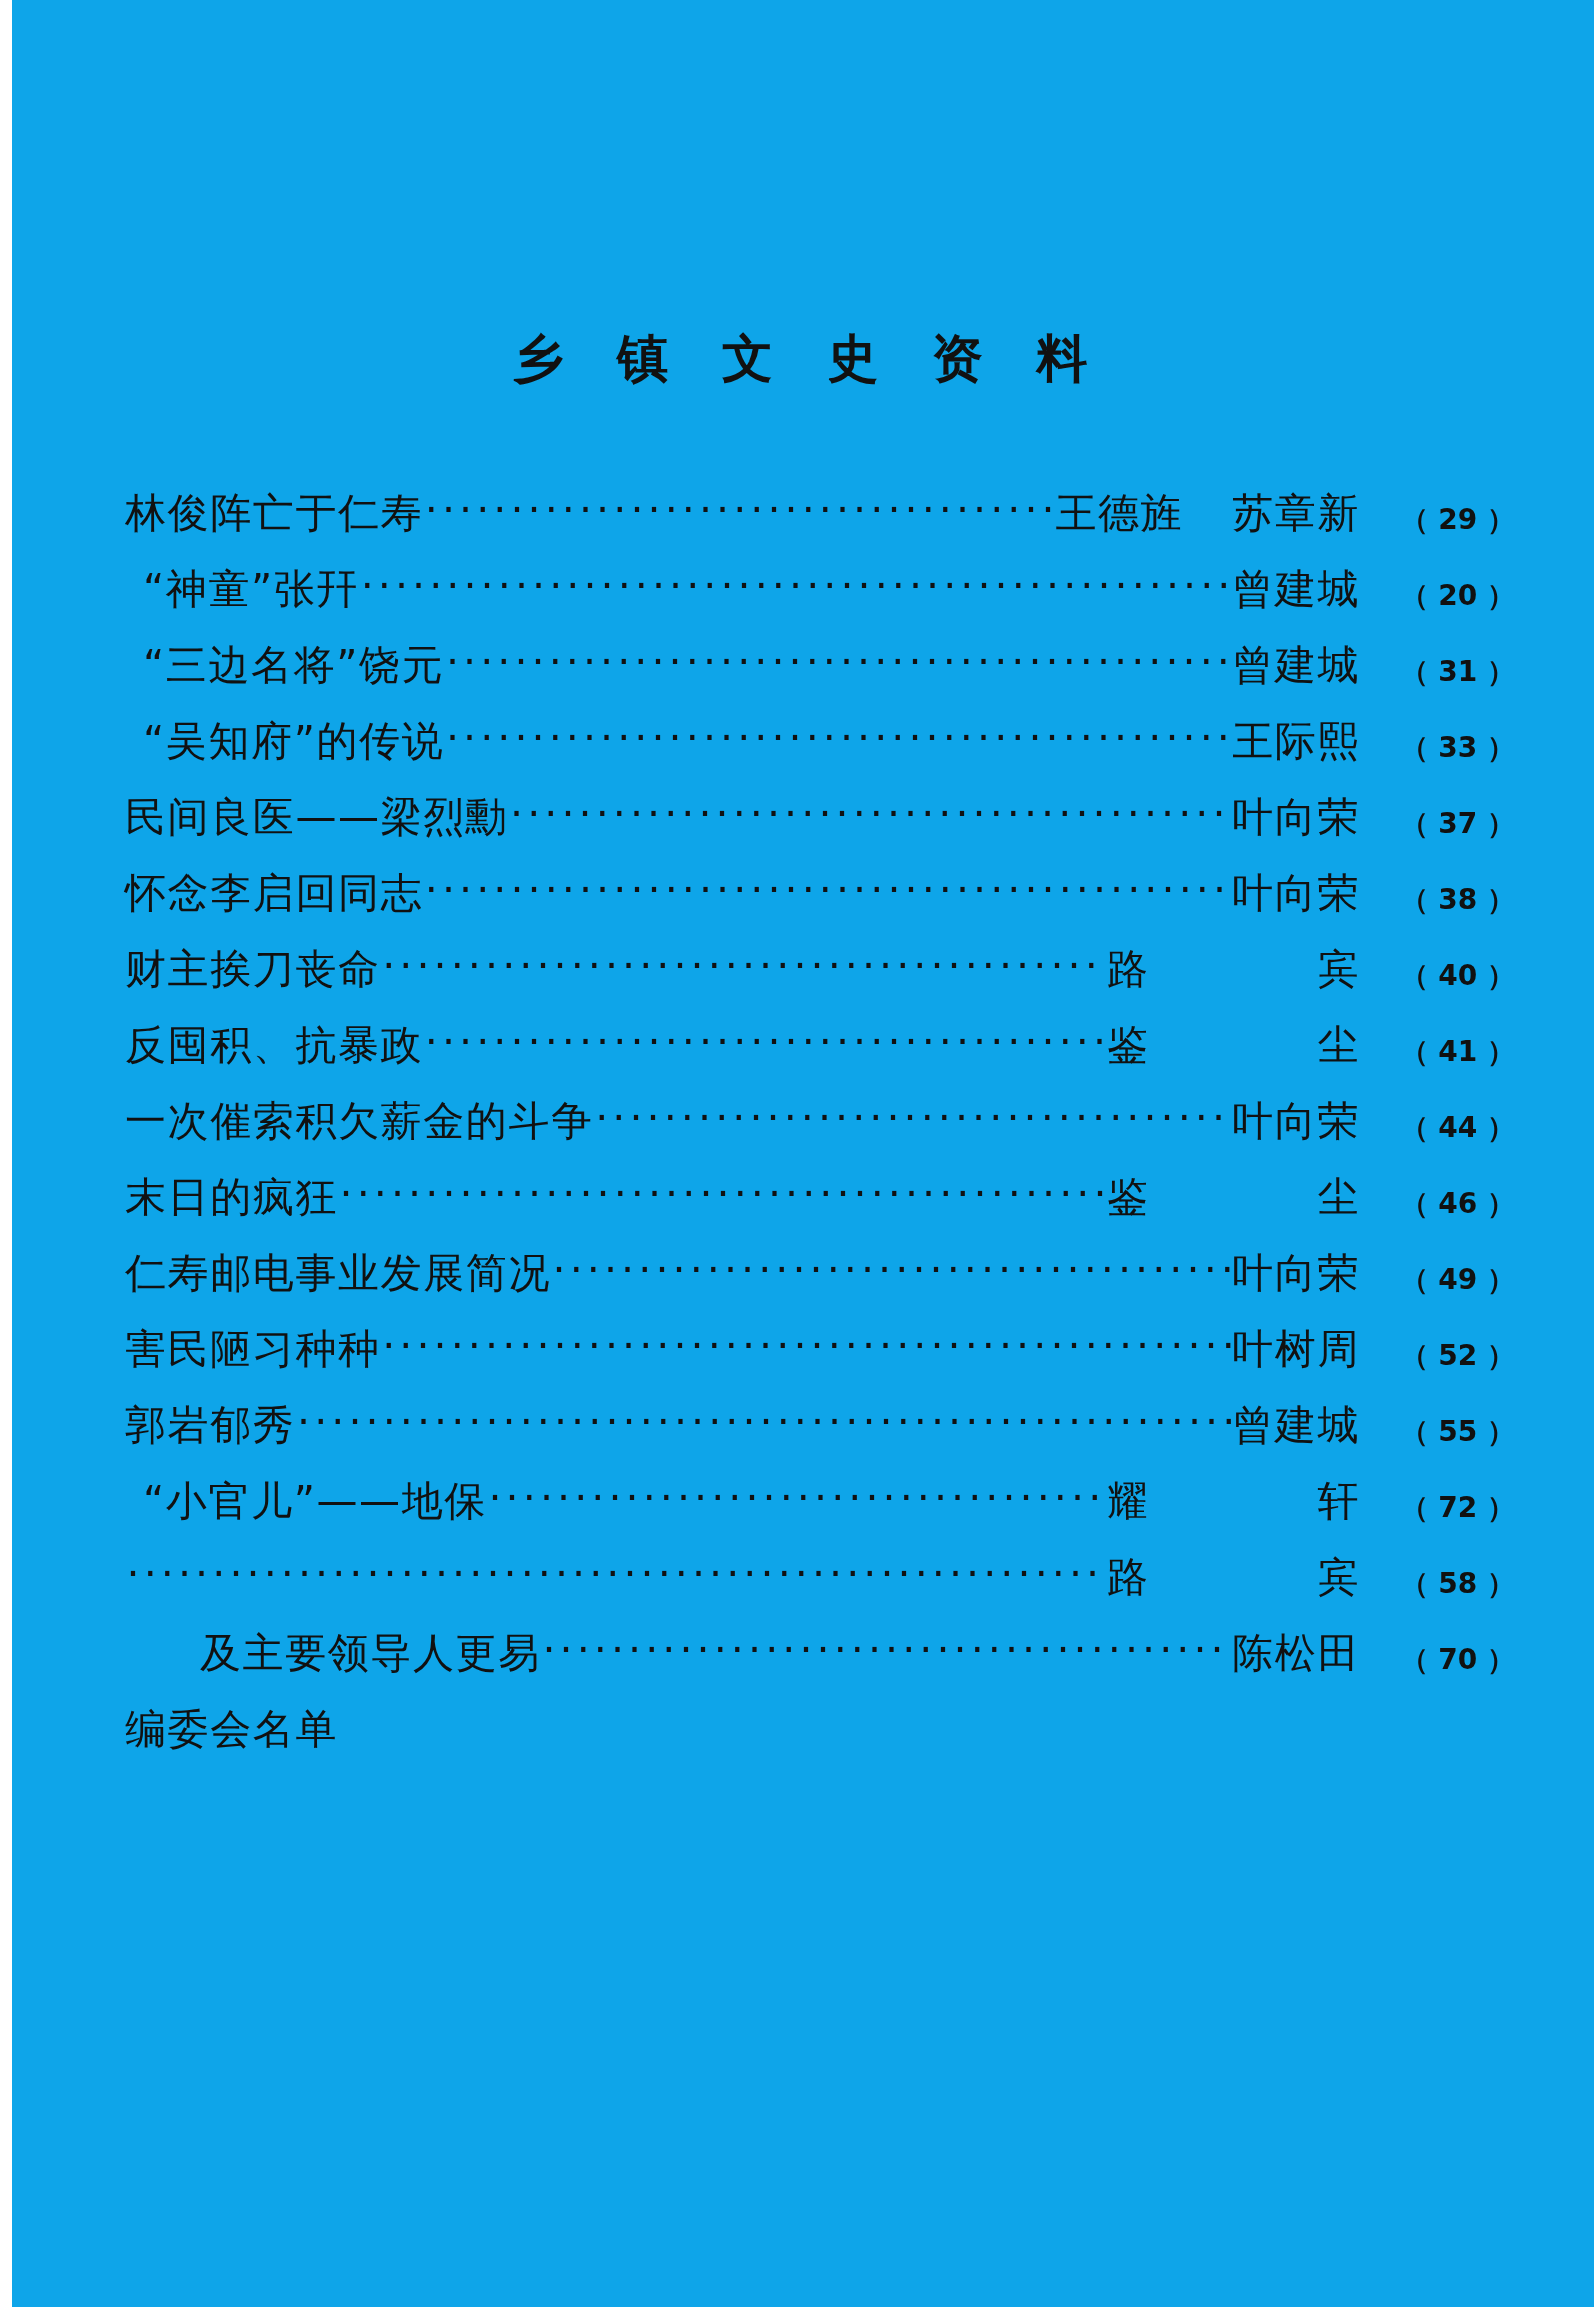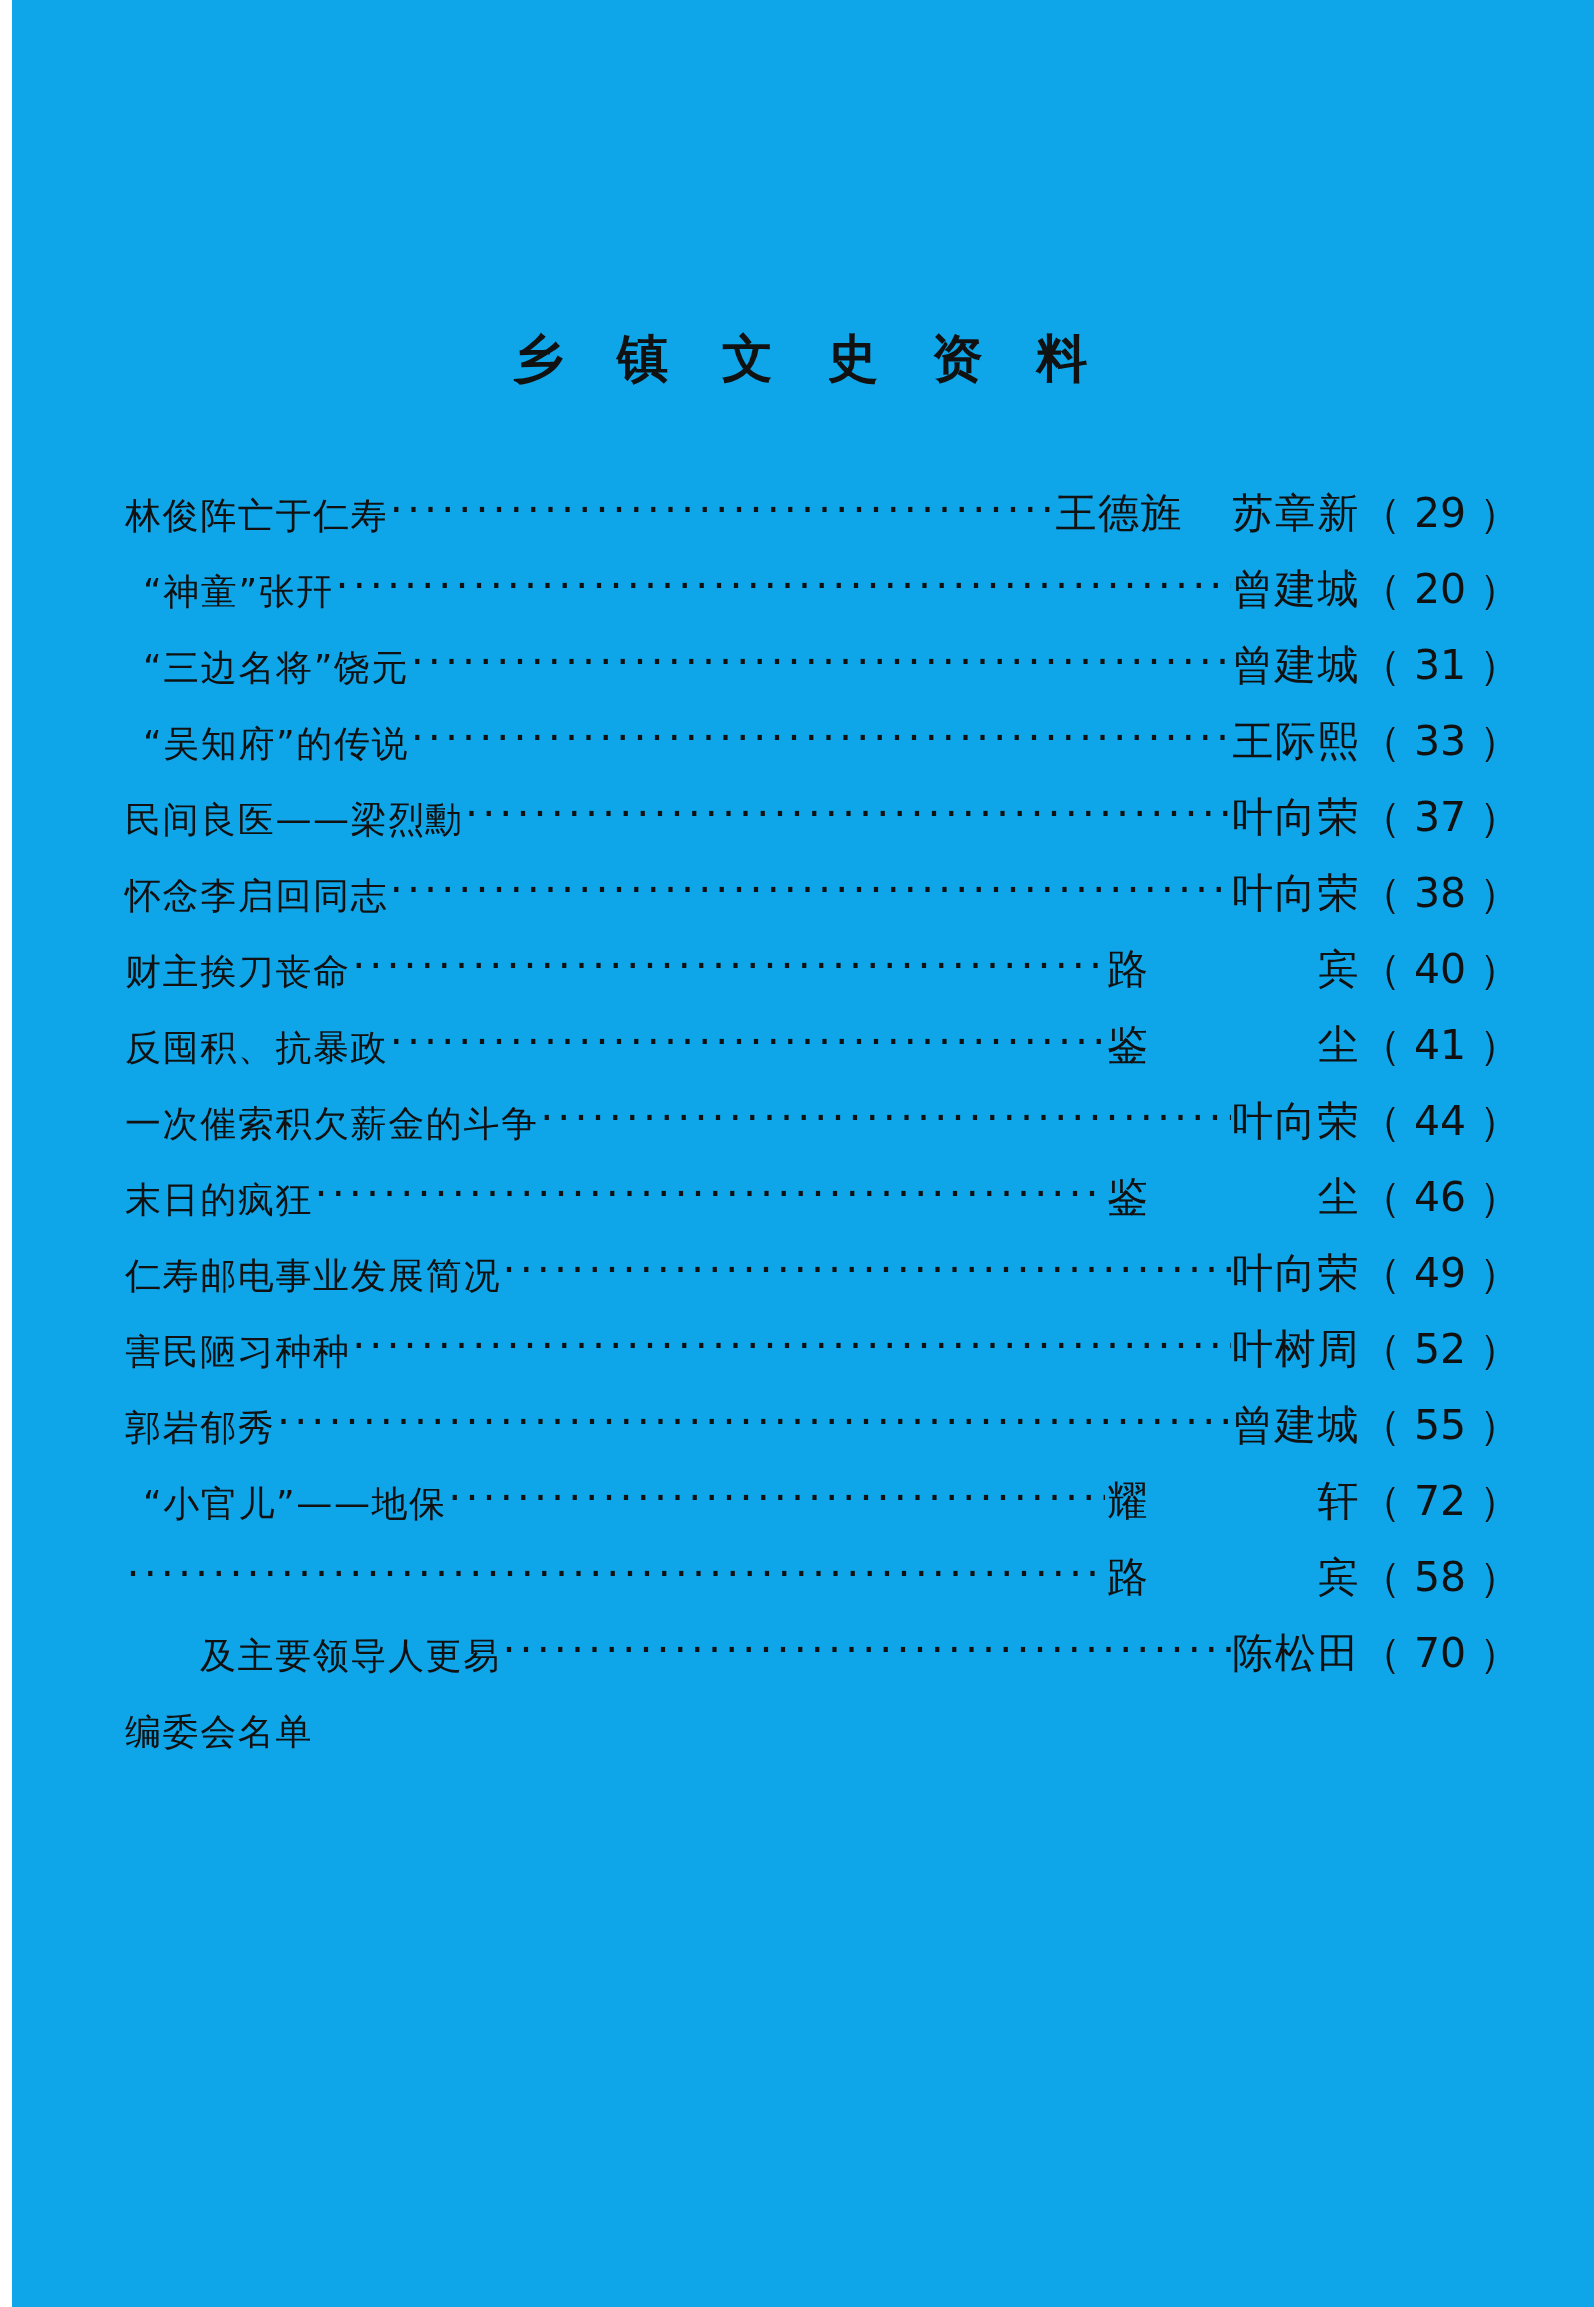--- a/index.html
+++ b/index.html
@@ -43,21 +43,21 @@
   .entry {
     display: flex;
     align-items: flex-end;
     font-size: 41px;
     line-height: 1.0;
     height: 76px;
     white-space: nowrap;
     color: #111;
   }
   .entry .etitle {
-    font-size: 36px;
+    font-size: 41px;
     letter-spacing: 1.6px;
     flex: 0 0 auto;
     font-weight: 500;
   }
   .entry .leader {
     flex: 1 1 auto;
     overflow: hidden;
     position: relative;
     height: 41px;
     margin: 0 1.6px;
@@ -74,25 +74,25 @@
   }
   .entry .author {
     flex: 0 0 auto;
     font-size: 41px;
     letter-spacing: 1.6px;
     font-weight: 500;
     text-align: right;
   }
   .entry .pg {
     flex: 0 0 auto;
-    font-size: 41px;
+    font-size: 28px;
     width: 155px;
     text-align: right;
     letter-spacing: 0px;
-    font-weight: 400;
+    font-weight: 700;
   }
   
   .indent-1 { padding-left: 18px; }
   .indent-2 { padding-left: 75px; }
 
   .entry.noleader .leader::before { content: ""; }
 
   .authorbox2 {
     display: flex;
     flex: 0 0 auto;

